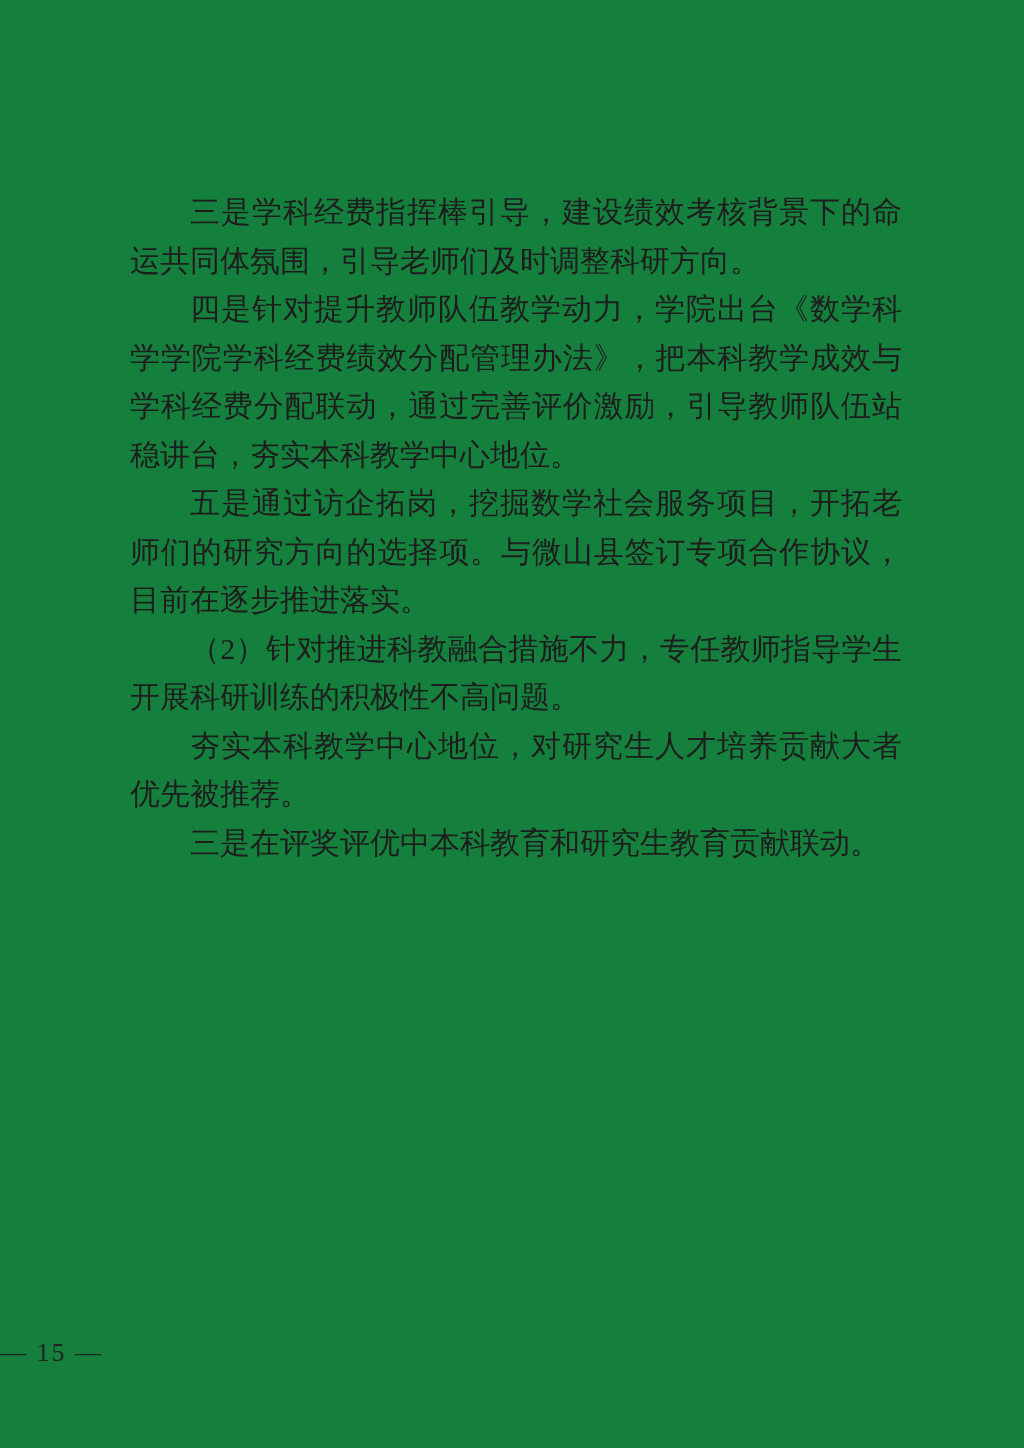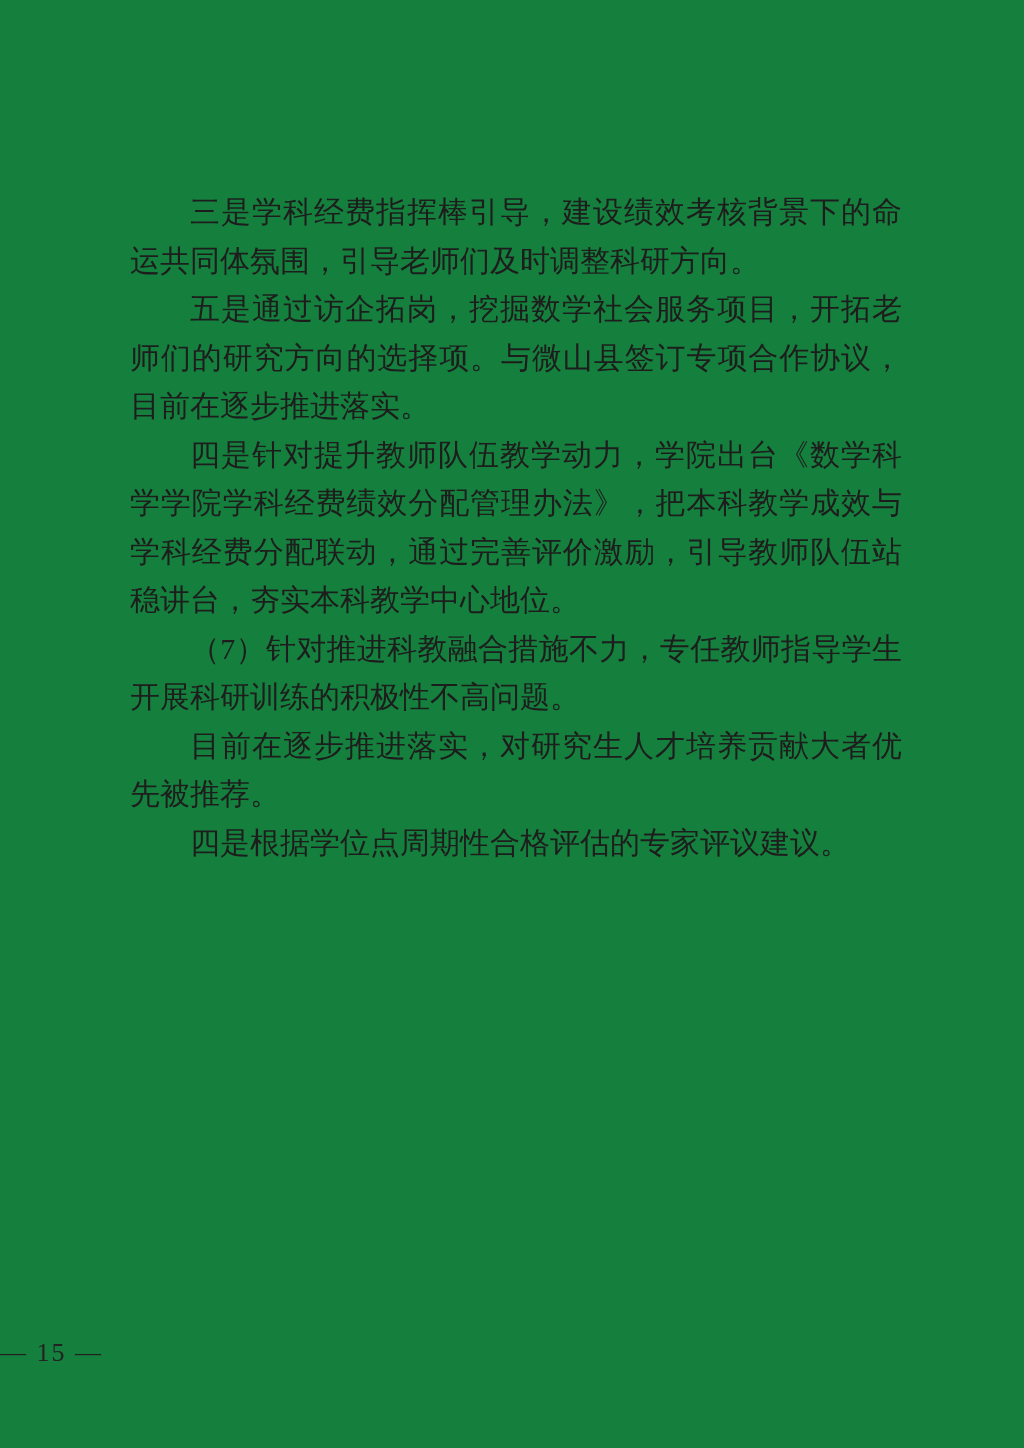--- a/index.html
+++ b/index.html
@@ -43,22 +43,22 @@
     font-size: 26px;
     letter-spacing: 2px;
   }
 </style>
 </head>
 <body>
 
 <div class="page">
   <div class="content">
     <p>三是学科经费指挥棒引导，建设绩效考核背景下的命运共同体氛围，引导老师们及时调整科研方向。</p>
+    <p>四是针对提升教师队伍教学动力，学院出台《数学科学学院学科经费绩效分配管理办法》，把本科教学成效与学科经费分配联动，通过完善评价激励，引导教师队伍站稳讲台，夯实本科教学中心地位。</p>
     <p>五是通过访企拓岗，挖掘数学社会服务项目，开拓老师们的研究方向的选择项。与微山县签订专项合作协议，目前在逐步推进落实。</p>
-    <p>四是针对提升教师队伍教学动力，学院出台《数学科学学院学科经费绩效分配管理办法》，把本科教学成效与学科经费分配联动，通过完善评价激励，引导教师队伍站稳讲台，夯实本科教学中心地位。</p>
-    <p>（7）针对推进科教融合措施不力，专任教师指导学生开展科研训练的积极性不高问题。</p>
-    <p>目前在逐步推进落实，对研究生人才培养贡献大者优先被推荐。</p>
-    <p>四是根据学位点周期性合格评估的专家评议建议。</p>
+    <p>（2）针对推进科教融合措施不力，专任教师指导学生开展科研训练的积极性不高问题。</p>
+    <p>夯实本科教学中心地位，对研究生人才培养贡献大者优先被推荐。</p>
+    <p>三是在评奖评优中本科教育和研究生教育贡献联动。</p>
   </div>
   <div class="footer">
     <span>— 15 —</span>
   </div>
 </div>
 
 </body></html>

